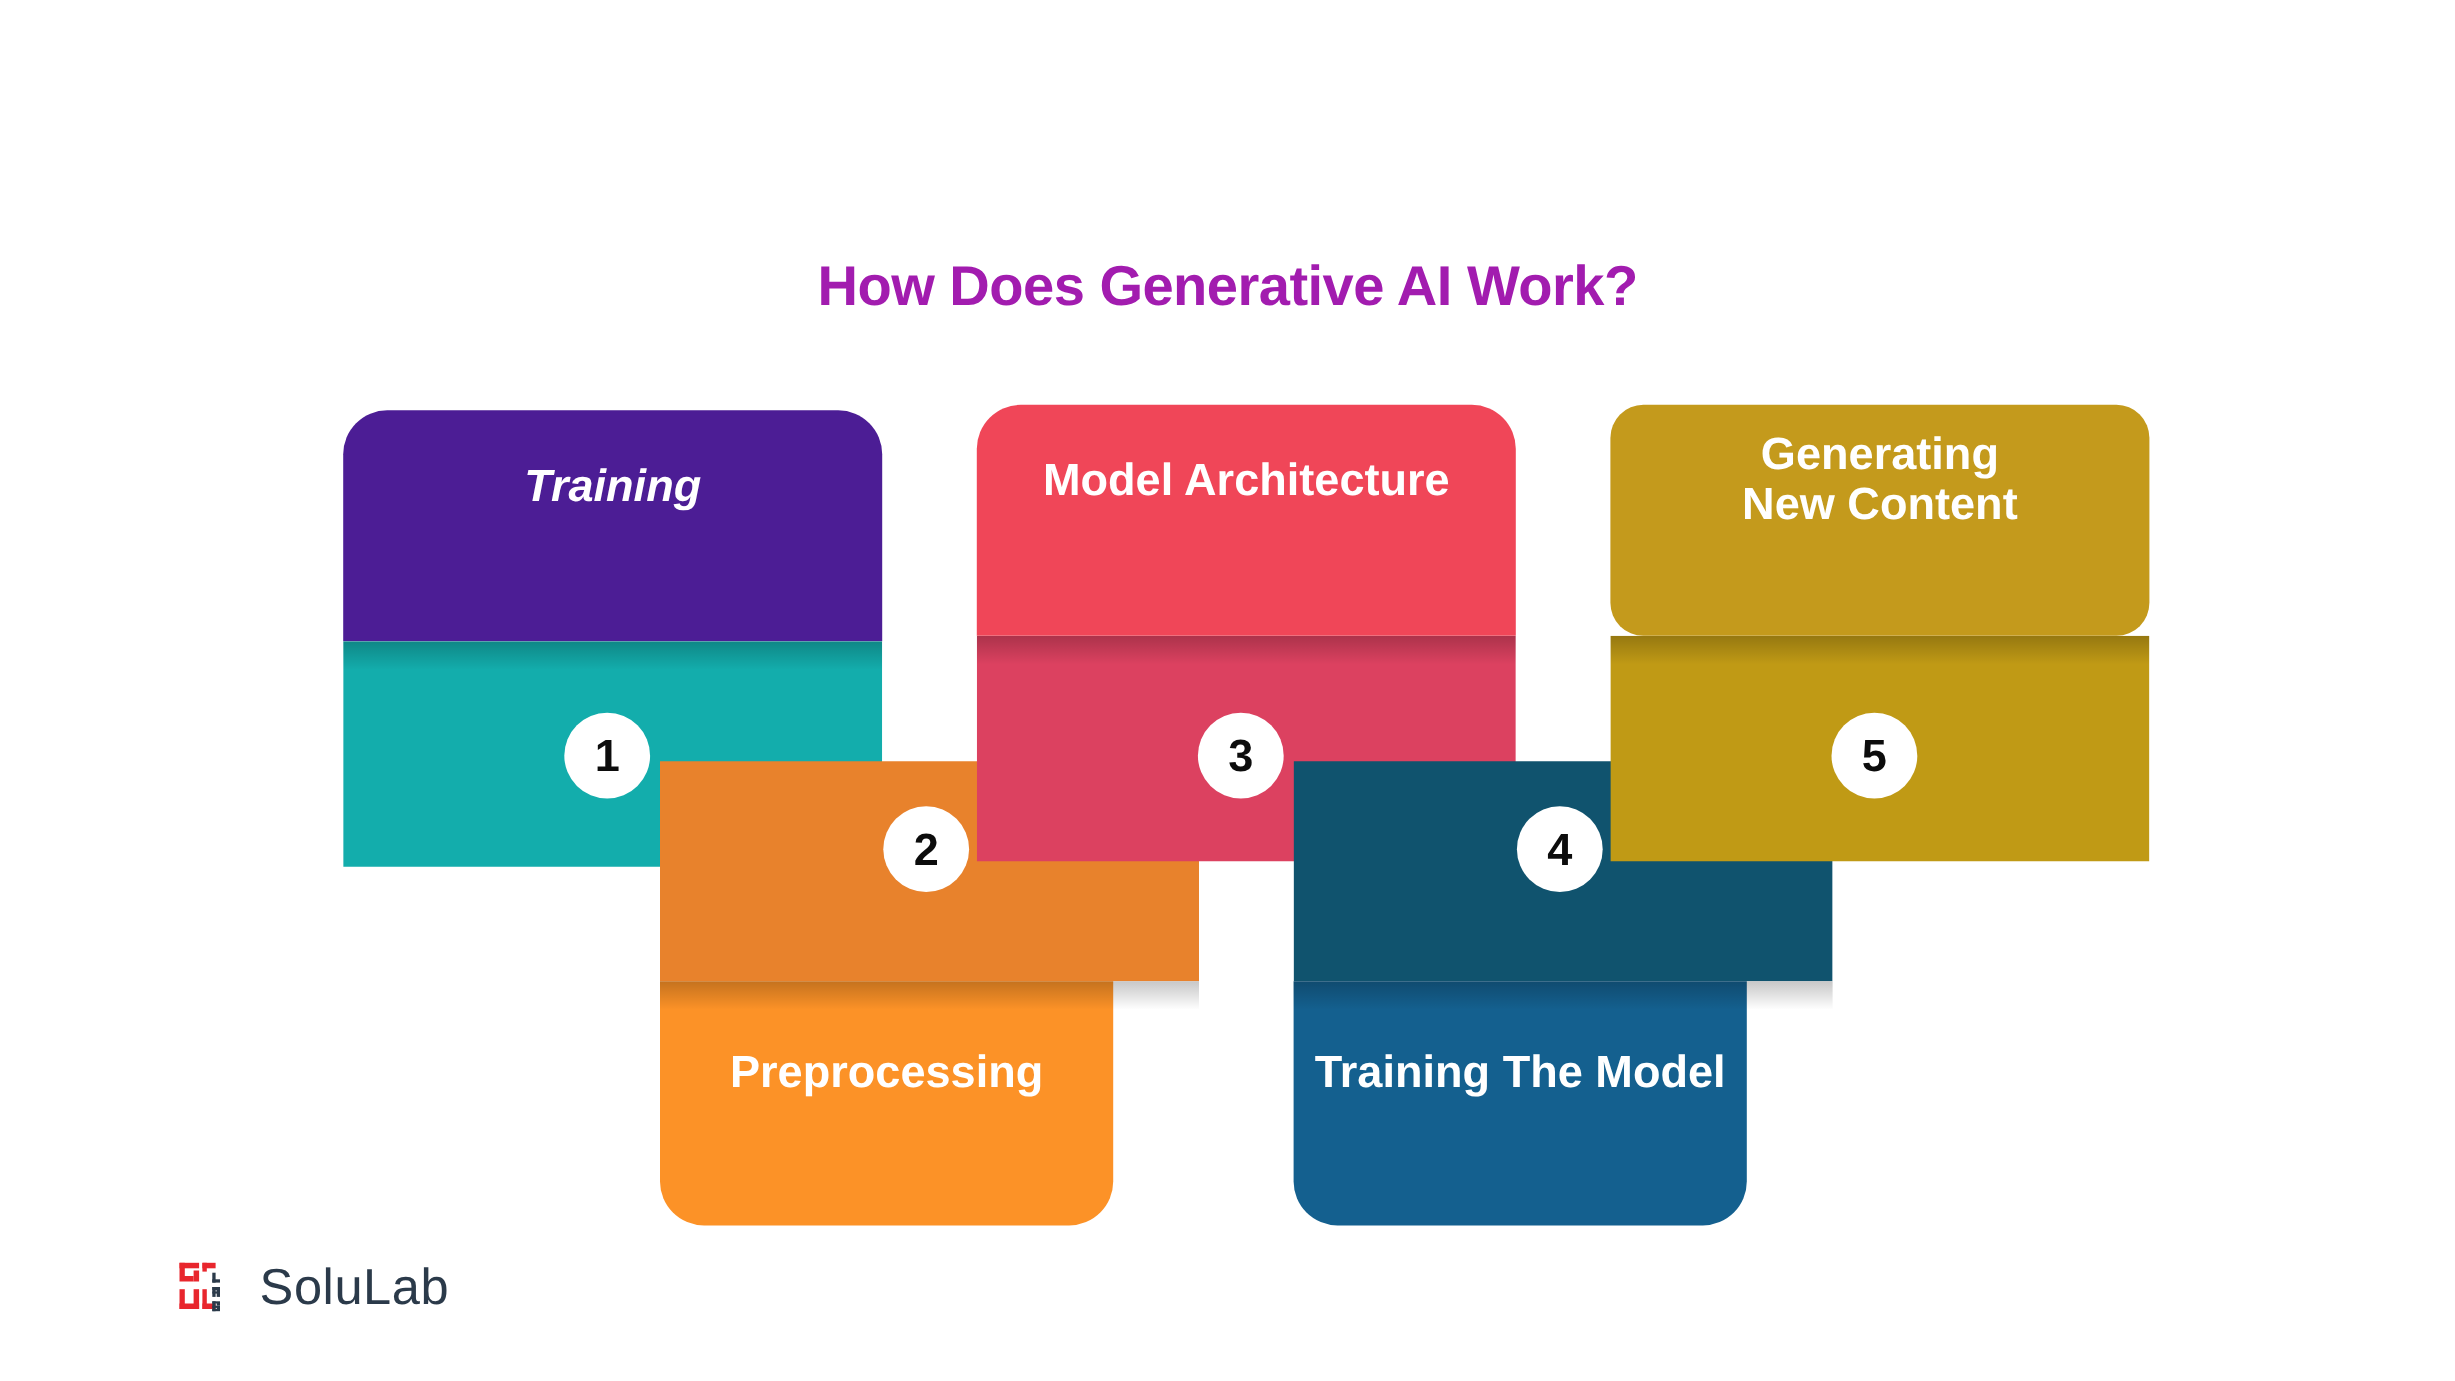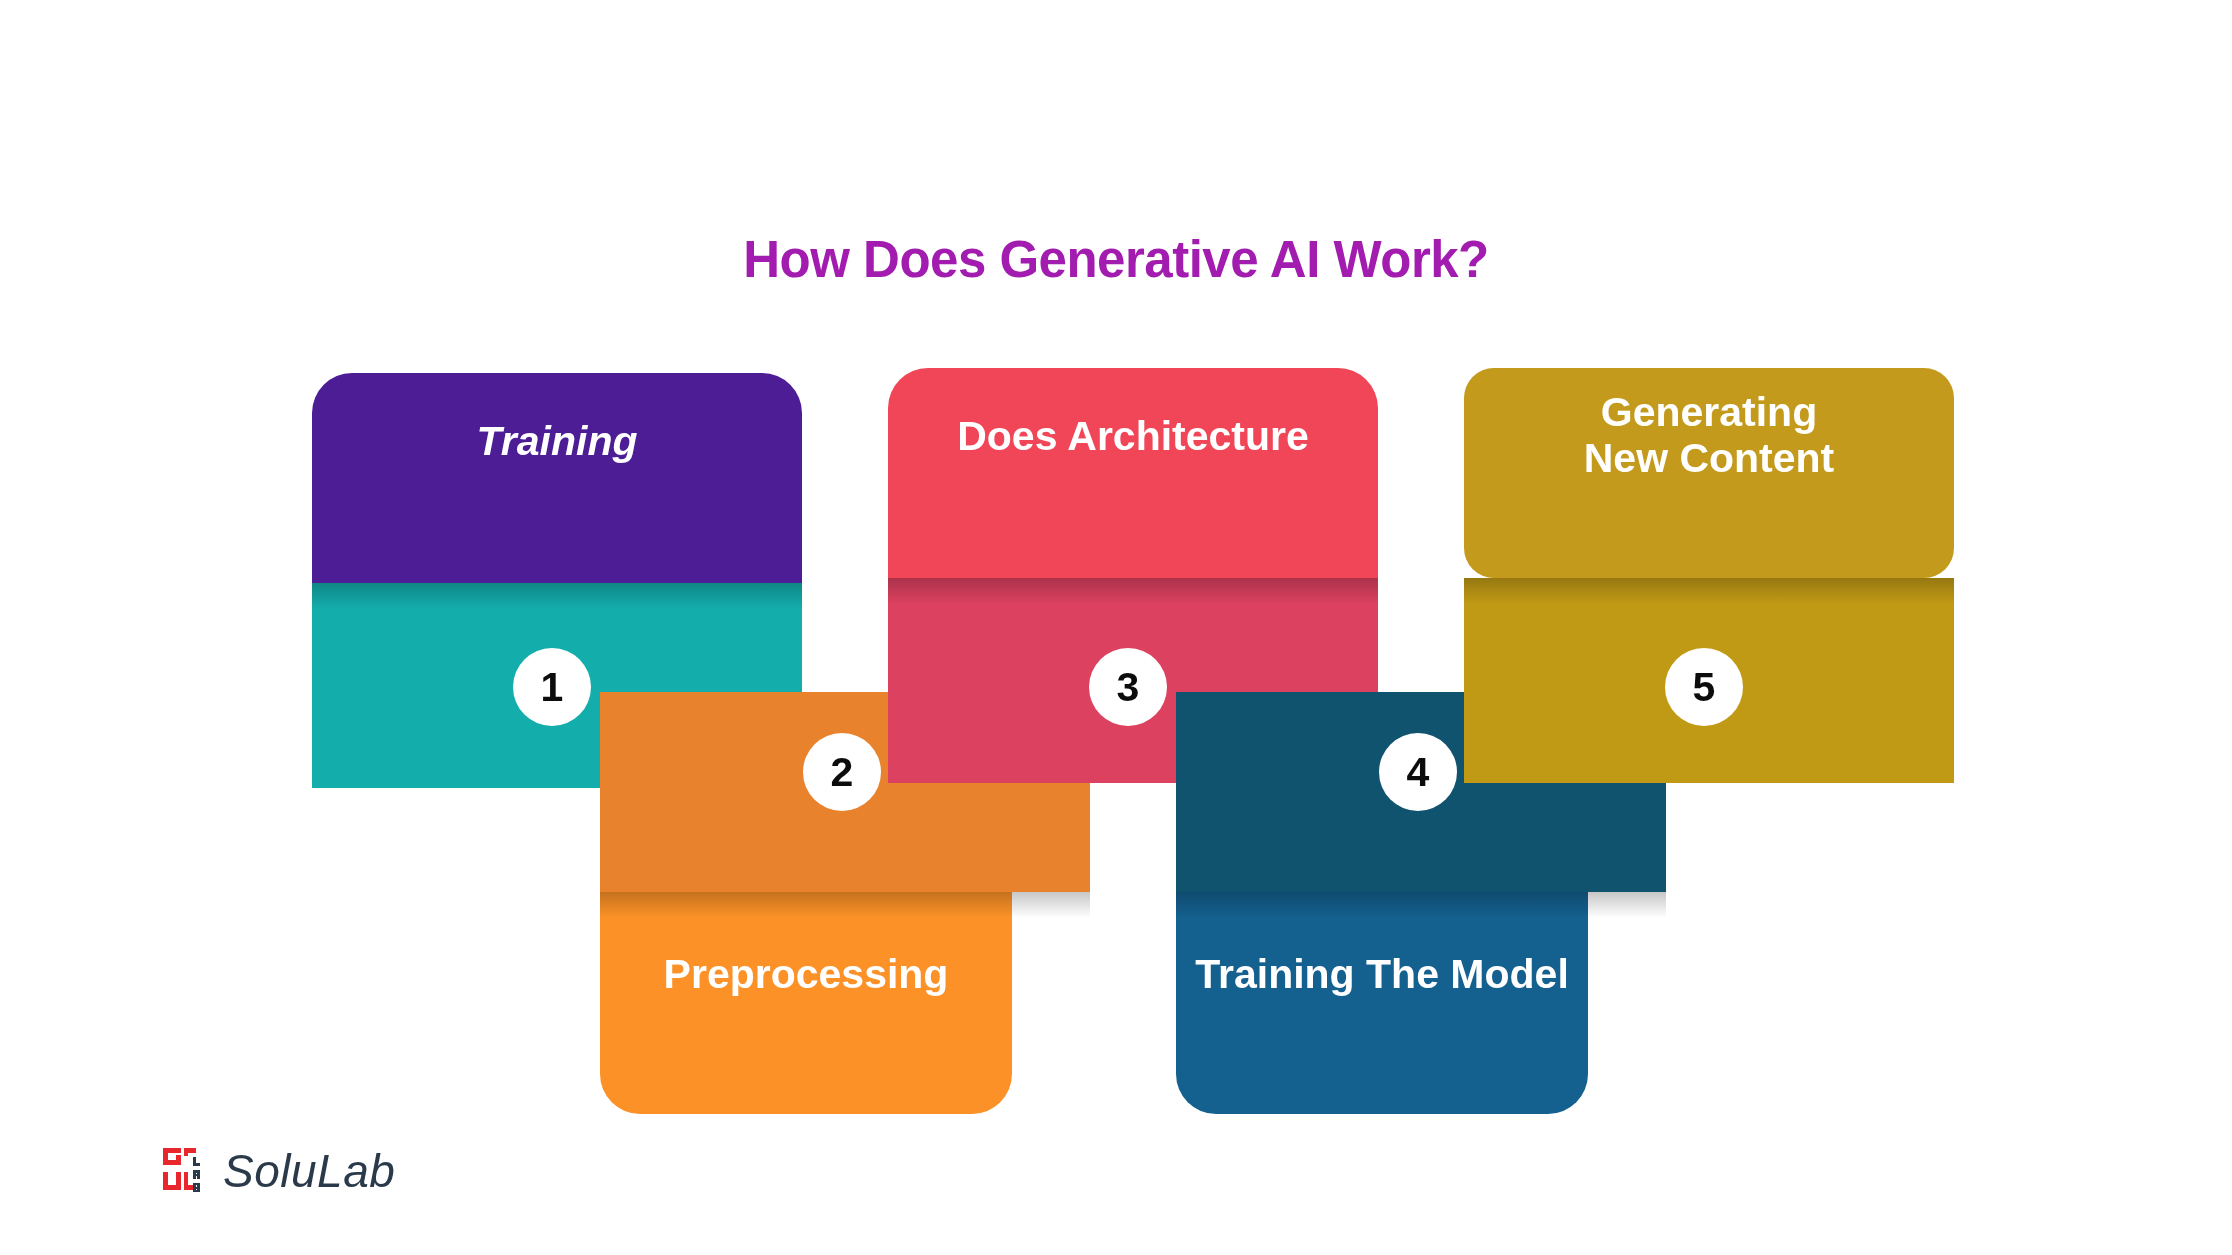--- a/index.html
+++ b/index.html
@@ -99,21 +99,21 @@
     font-weight:bold;
     display:flex;align-items:center;justify-content:center;
     box-shadow:0 0 0 0 rgba(0,0,0,0);
     z-index:6;
   }
 
   
   .logo{
     position:absolute;
     left:163px;top:1146px;
-    display:flex;align-items:center;gap:12px;font-style:italic;
+    display:flex;gap:25px;
   }
   .logo-mark{
     position:relative;
     width:48px;height:50px;
   }
   .logo-word{
     font-size:46px;
     color:#2b3a4a;
     font-weight:normal;
     letter-spacing:0.5px;
@@ -144,21 +144,21 @@
     </div>
     <div class="head" id="head-2" style="background: rgb(252, 146, 39);">
       <div class="seam"></div>
       <div class="label">Preprocessing</div>
     </div>
   </div>
   <div class="badge" id="badge-2" style="left:803px;top:733px;">2</div>
 
   <div class="node pin-down" id="node-3" style="left:888px;top:368px;">
     <div class="head" id="head-3" style="background: rgb(240, 70, 88);">
-      <div class="label">Does Architecture</div>
+      <div class="label">Model Architecture</div>
     </div>
     <div class="tail-wrap">
       <div class="tail" id="tail-3" style="background: rgb(220, 65, 96);"></div>
       <div class="seam"></div>
     </div>
   </div>
   <div class="badge" id="badge-3" style="left:1089px;top:648px;">3</div>
 
   <div class="node pin-up" id="node-4" style="left:1176px;top:692px;">
     <div class="tail-wrap">

